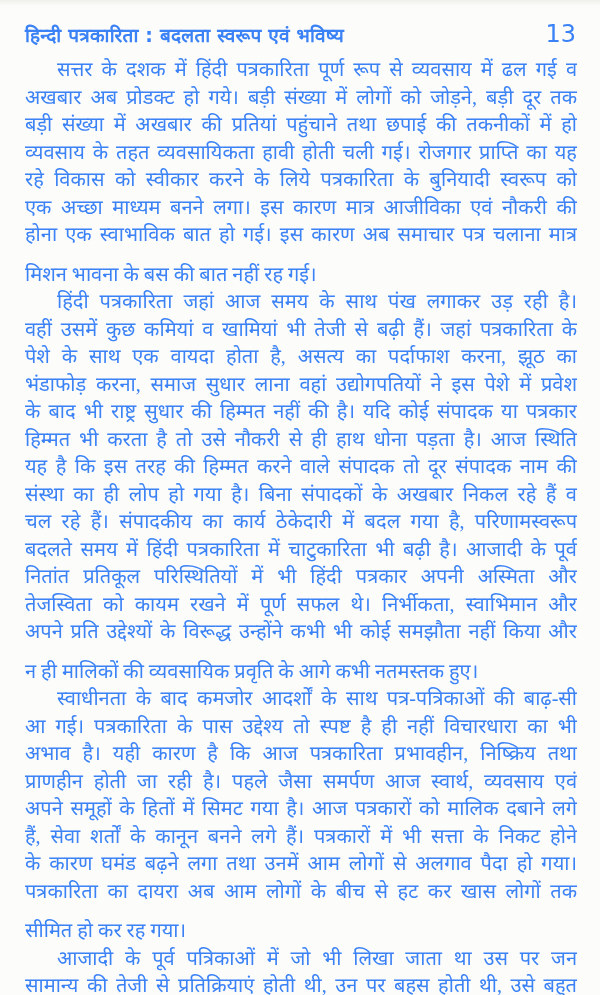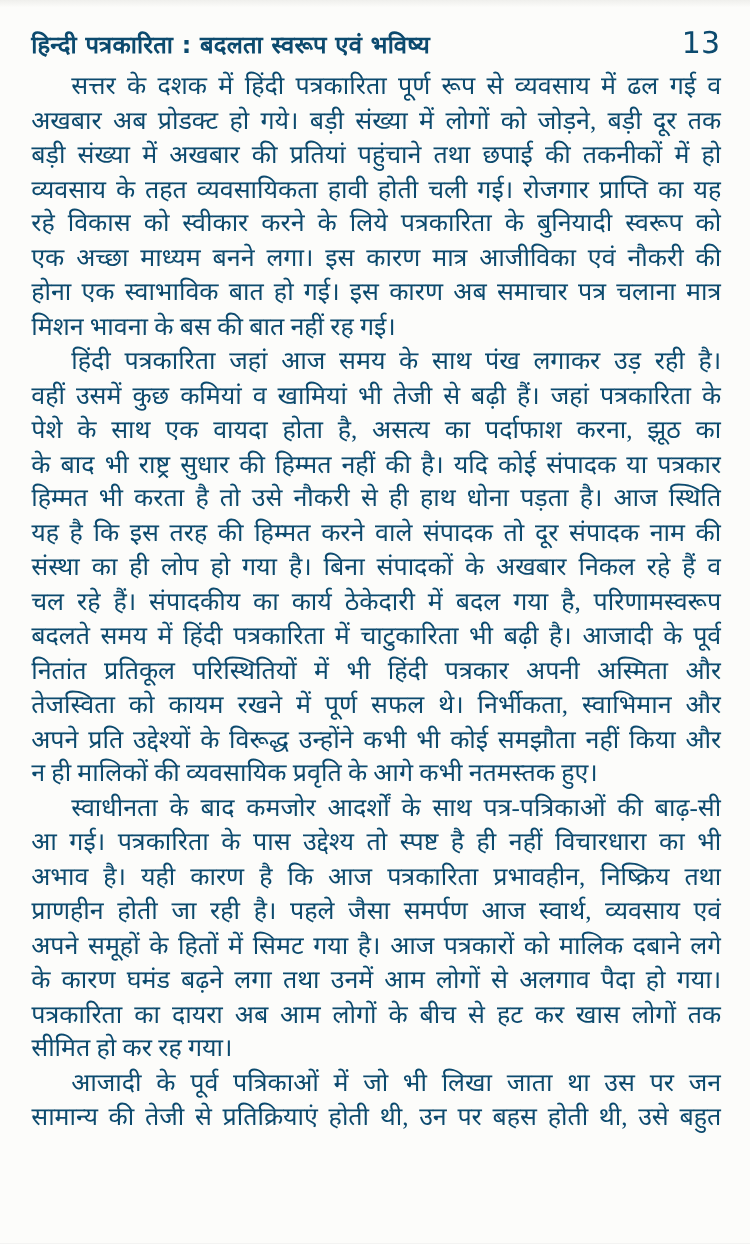--- a/index.html
+++ b/index.html
@@ -6,21 +6,21 @@
     margin: 0;
     padding: 0;
     background: #e8e8e6;
   }
   .page {
     position: relative;
     width: 600px;
     height: 995px;
     margin: 0 auto;
     background: #fcfcfa;
-    color: #0c4a6e;
+    color: #3b82f6;
     font-family: "DejaVu Sans", sans-serif;
     overflow: hidden;
     box-sizing: border-box;
   }
   .page-header {
     display: flex;
     justify-content: space-between;
     align-items: baseline;
     padding: 20px 24px 0 25px;
     height: 28px;
@@ -51,20 +51,21 @@
     text-align: justify;
     text-align-last: justify;
     white-space: nowrap;
   }
   .line.first {
     padding-left: 32px;
   }
   .line.last {
     text-align: left;
     text-align-last: left;
+    margin-top: 12px;
   }
   
   .scan-edge {
     position: absolute;
     top: 0; left: 0; right: 0;
     height: 6px;
     background: linear-gradient(#efefec, rgba(252,252,250,0));
     pointer-events: none;
   }
 </style>
@@ -88,37 +89,39 @@
         <div class="line">व्यवसाय के तहत व्यवसायिकता हावी होती चली गई। रोजगार प्राप्ति का यह</div>
         <div class="line">रहे विकास को स्वीकार करने के लिये पत्रकारिता के बुनियादी स्वरूप को</div>
         <div class="line">एक अच्छा माध्यम बनने लगा। इस कारण मात्र आजीविका एवं नौकरी की</div>
         <div class="line">होना एक स्वाभाविक बात हो गई। इस कारण अब समाचार पत्र चलाना मात्र</div>
         <div class="line last">मिशन भावना के बस की बात नहीं रह गई।</div>
       </div>
       <div class="paragraph">
         <div class="line first">हिंदी पत्रकारिता जहां आज समय के साथ पंख लगाकर उड़ रही है।</div>
         <div class="line">वहीं उसमें कुछ कमियां व खामियां भी तेजी से बढ़ी हैं। जहां पत्रकारिता के</div>
         <div class="line">पेशे के साथ एक वायदा होता है, असत्य का पर्दाफाश करना, झूठ का</div>
+        <div class="line">भंडाफोड़ करना, समाज सुधार लाना वहां उद्योगपतियों ने इस पेशे में प्रवेश</div>
         <div class="line">के बाद भी राष्ट्र सुधार की हिम्मत नहीं की है। यदि कोई संपादक या पत्रकार</div>
         <div class="line">हिम्मत भी करता है तो उसे नौकरी से ही हाथ धोना पड़ता है। आज स्थिति</div>
         <div class="line">यह है कि इस तरह की हिम्मत करने वाले संपादक तो दूर संपादक नाम की</div>
         <div class="line">संस्था का ही लोप हो गया है। बिना संपादकों के अखबार निकल रहे हैं व</div>
         <div class="line">चल रहे हैं। संपादकीय का कार्य ठेकेदारी में बदल गया है, परिणामस्वरूप</div>
         <div class="line">बदलते समय में हिंदी पत्रकारिता में चाटुकारिता भी बढ़ी है। आजादी के पूर्व</div>
         <div class="line">नितांत प्रतिकूल परिस्थितियों में भी हिंदी पत्रकार अपनी अस्मिता और</div>
         <div class="line">तेजस्विता को कायम रखने में पूर्ण सफल थे। निर्भीकता, स्वाभिमान और</div>
         <div class="line">अपने प्रति उद्देश्यों के विरूद्ध उन्होंने कभी भी कोई समझौता नहीं किया और</div>
         <div class="line last">न ही मालिकों की व्यवसायिक प्रवृति के आगे कभी नतमस्तक हुए।</div>
       </div>
       <div class="paragraph">
         <div class="line first">स्वाधीनता के बाद कमजोर आदर्शों के साथ पत्र-पत्रिकाओं की बाढ़-सी</div>
         <div class="line">आ गई। पत्रकारिता के पास उद्देश्य तो स्पष्ट है ही नहीं विचारधारा का भी</div>
         <div class="line">अभाव है। यही कारण है कि आज पत्रकारिता प्रभावहीन, निष्क्रिय तथा</div>
         <div class="line">प्राणहीन होती जा रही है। पहले जैसा समर्पण आज स्वार्थ, व्यवसाय एवं</div>
         <div class="line">अपने समूहों के हितों में सिमट गया है। आज पत्रकारों को मालिक दबाने लगे</div>
+        <div class="line">हैं, सेवा शर्तों के कानून बनने लगे हैं। पत्रकारों में भी सत्ता के निकट होने</div>
         <div class="line">के कारण घमंड बढ़ने लगा तथा उनमें आम लोगों से अलगाव पैदा हो गया।</div>
         <div class="line">पत्रकारिता का दायरा अब आम लोगों के बीच से हट कर खास लोगों तक</div>
         <div class="line last">सीमित हो कर रह गया।</div>
       </div>
       <div class="paragraph">
         <div class="line first">आजादी के पूर्व पत्रिकाओं में जो भी लिखा जाता था उस पर जन</div>
         <div class="line">सामान्य की तेजी से प्रतिक्रियाएं होती थी, उन पर बहस होती थी, उसे बहुत</div>
       </div>
     </div>
 </div>

